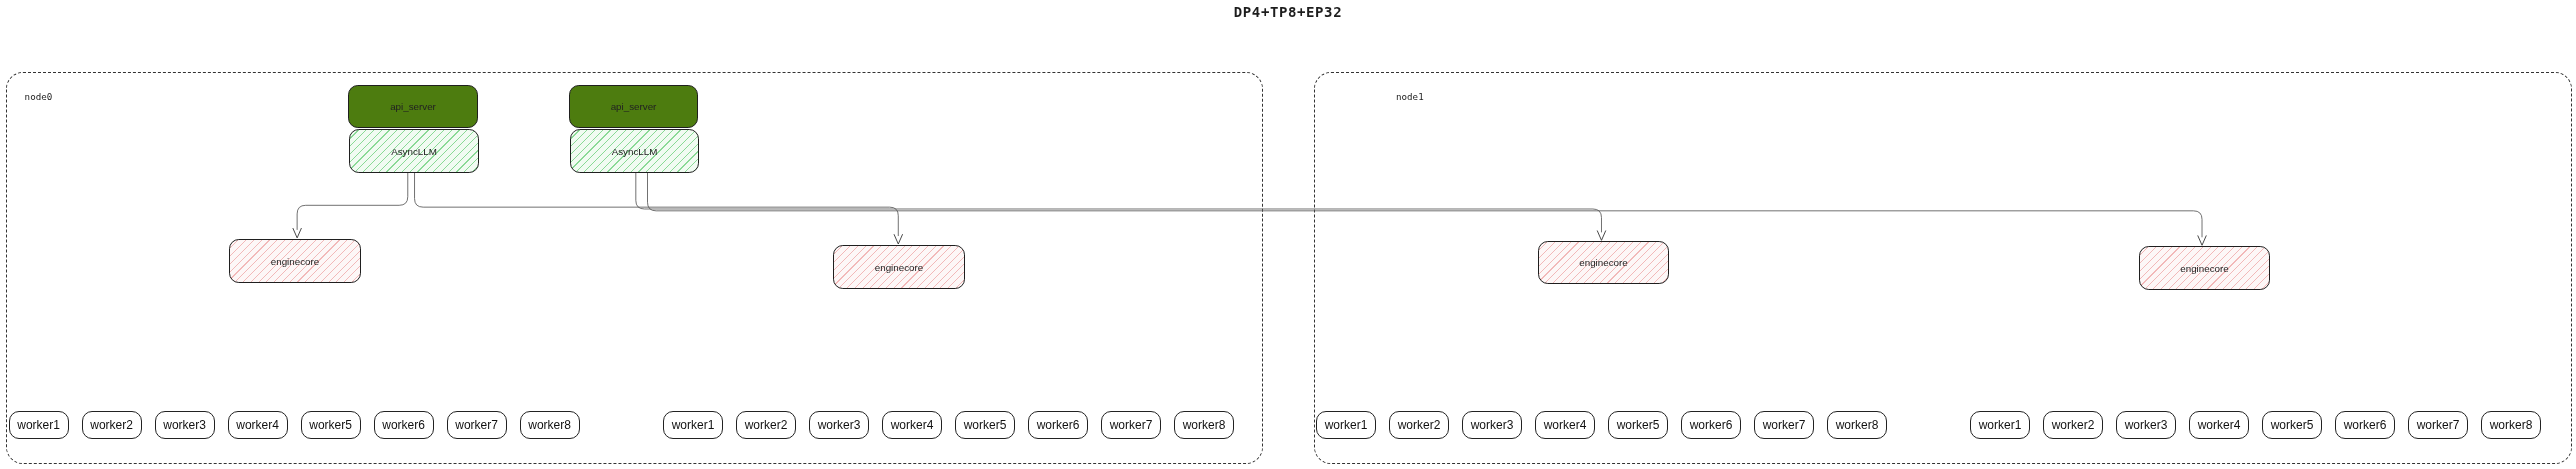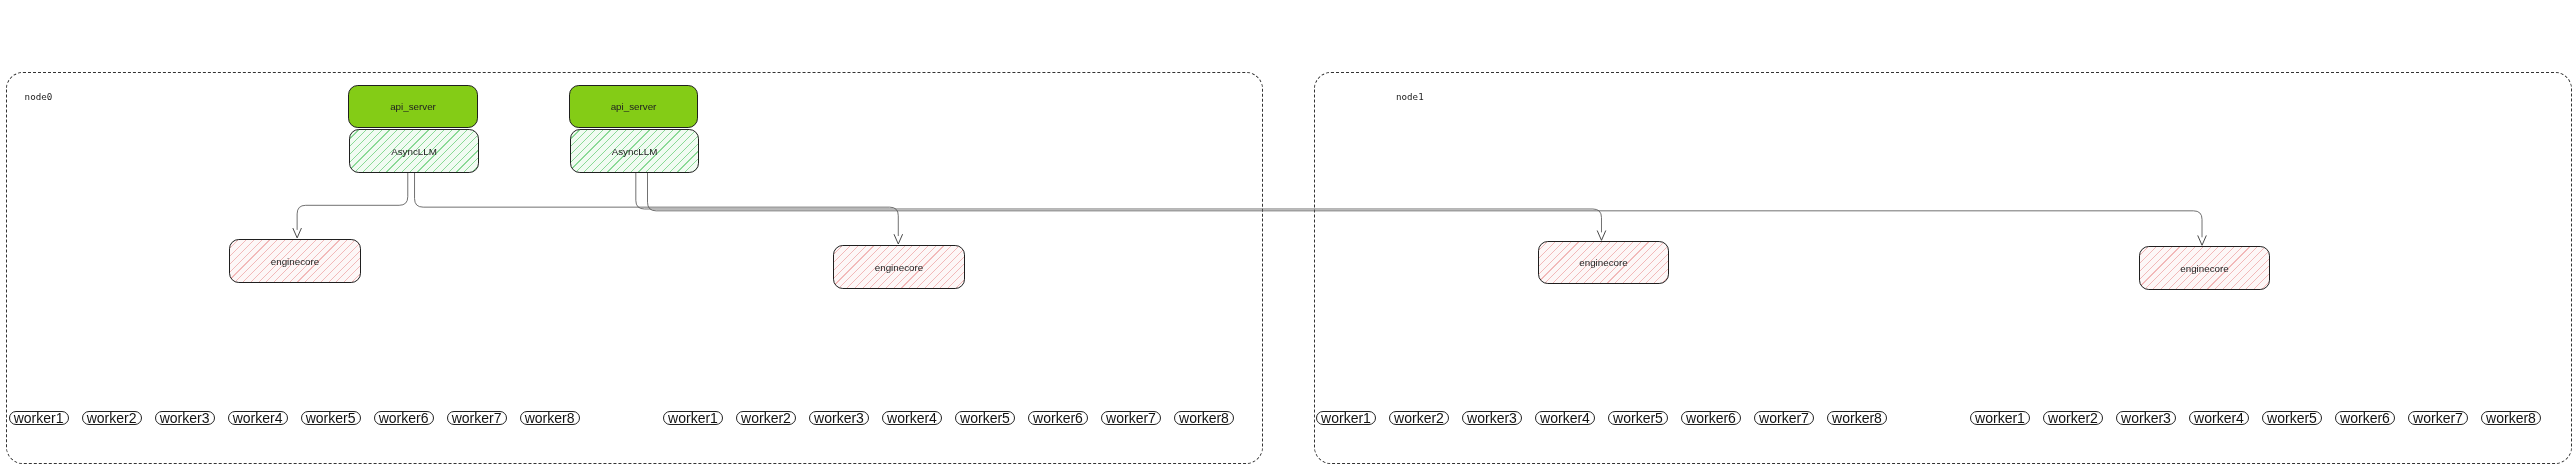--- a/index.html
+++ b/index.html
@@ -19,44 +19,45 @@
   .node-box{
     position:absolute;border:1.2px dashed #333;border-radius:17px;background:transparent;
   }
   .node-label{
     position:absolute;font-family:"DejaVu Sans Mono",monospace;font-size:9.2px;font-weight:normal;
   }
 
   .edges{position:absolute;left:0;top:0;pointer-events:none}
 
   .box{
-    position:absolute;border:1.2px solid #1f1f1f;border-radius:9.8px;background:#84cc16;
+    position:absolute;border:1.2px solid #1f1f1f;border-radius:9.8px;background:#4d7c0f;
     display:flex;align-items:center;justify-content:center;
     font-size:9.8px;color:#222;
   }
   .hatch-green{
     background:var(--green-bg);
     background-image:repeating-linear-gradient(135deg,var(--green-stripe) 0,var(--green-stripe) 0.9px,transparent 0.9px,transparent 5.5px);
   }
   .hatch-red{
     background:var(--red-bg);
     background-image:repeating-linear-gradient(135deg,var(--red-stripe) 0,var(--red-stripe) 0.8px,transparent 0.8px,transparent 5.5px);
   }
 
   .worker-row{position:absolute;top:411px;display:flex;gap:13px}
   .worker{
-    width:60px;height:14px;border:1.2px solid #222;border-radius:10px;background:#fff;
-    display:flex;align-items:center;justify-content:center;font-size:14px;color:#111;flex:0 0 auto;
+    width:60px;height:28px;border:1.2px solid #222;border-radius:10px;background:#fff;
+    display:flex;align-items:center;justify-content:center;font-size:12px;color:#111;flex:0 0 auto;
   }
 </style>
 </head>
 <body>
 
 <div class="canvas">
 
+  <div class="diagram-title">DP4+TP8+EP32</div>
 
   <div class="node-box" style="left:6.2px;top:72px;width:1257px;height:392px"></div>
   <div class="node-box" style="left:1314px;top:72px;width:1258px;height:392px"></div>
 
   <div class="node-label" style="left:24.6px;top:91px">node0</div>
   <div class="node-label" style="left:1396px;top:91px">node1</div>
 
   <svg class="edges" width="2576" height="469" viewBox="0 0 4188 763">
     <g fill="none" stroke="#5a5a5a" stroke-width="1.4">
       <path d="M 662 281 L 662 320 Q 662 334 648 334 L 496 334 Q 482 334 482 348 L 482 374"></path>

